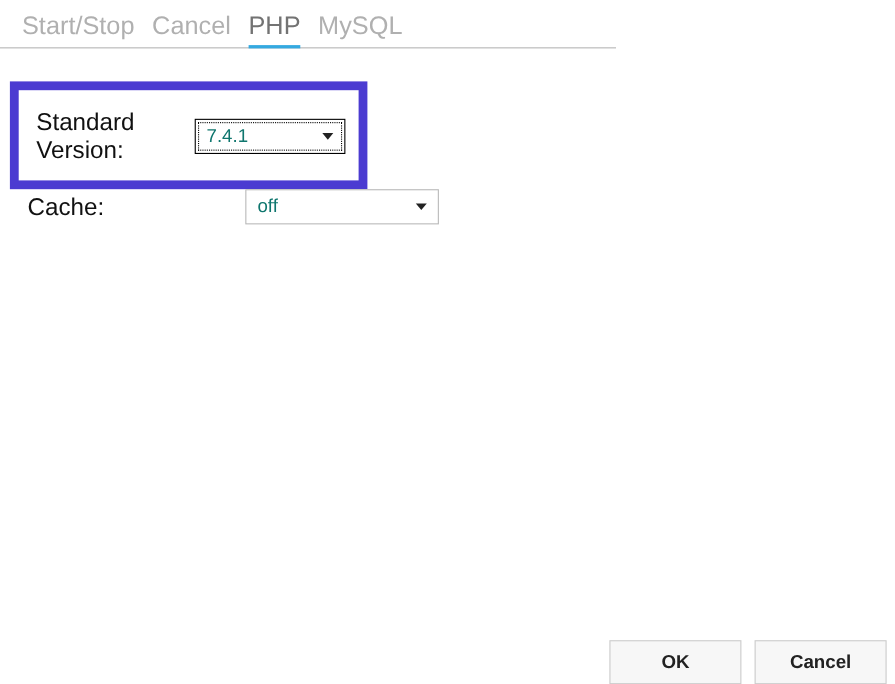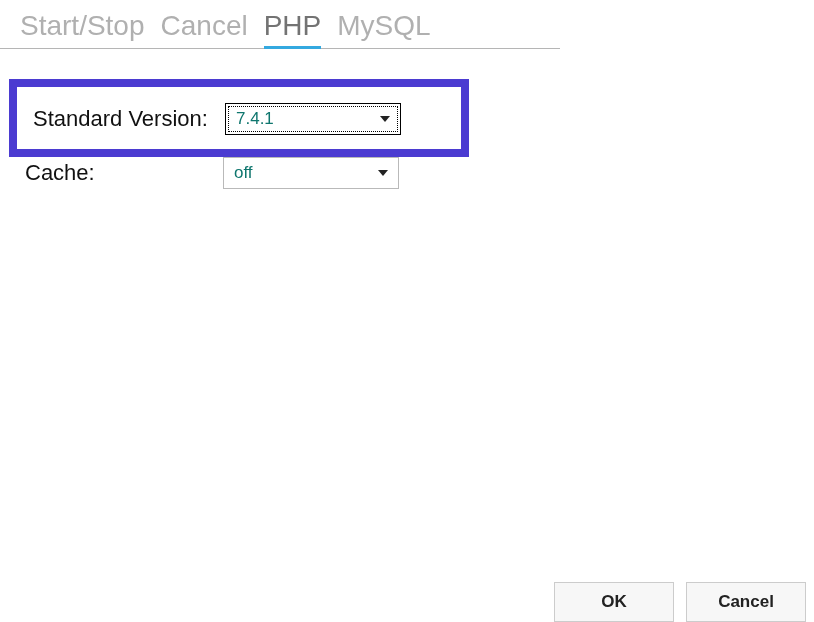--- a/index.html
+++ b/index.html
@@ -12,21 +12,21 @@
       overflow: hidden;
     }
     .tabs {
       display: flex;
       gap: 16px;
       padding: 10px 0 0 20px;
       border-bottom: 1px solid #b5b5b5;
       width: 560px;
     }
     .tab {
-      font-size: 28px;
+      font-size: 23px;
       color: #b0b0b0;
       padding-bottom: 6px;
       cursor: pointer;
       position: relative;
     }
     .tab.active {
       color: #737373;
     }
     .tab.active::after {
       content: "";
@@ -35,21 +35,21 @@
       bottom: -1px;
       height: 3px;
       background: #34a9e0;
     }
     .content {
       padding: 30px 0 0 9px;
     }
     .highlight-box {
       border: 8px solid #4b3bd1;
       padding: 16px 12px 14px 8px;
-      width: 460px;
+      width: 325px;
       display: flex;
       align-items: center;
     }
     .row {
       display: flex;
       align-items: center;
       margin-left: 16px;
     }
     .label {
       font-size: 22px;

